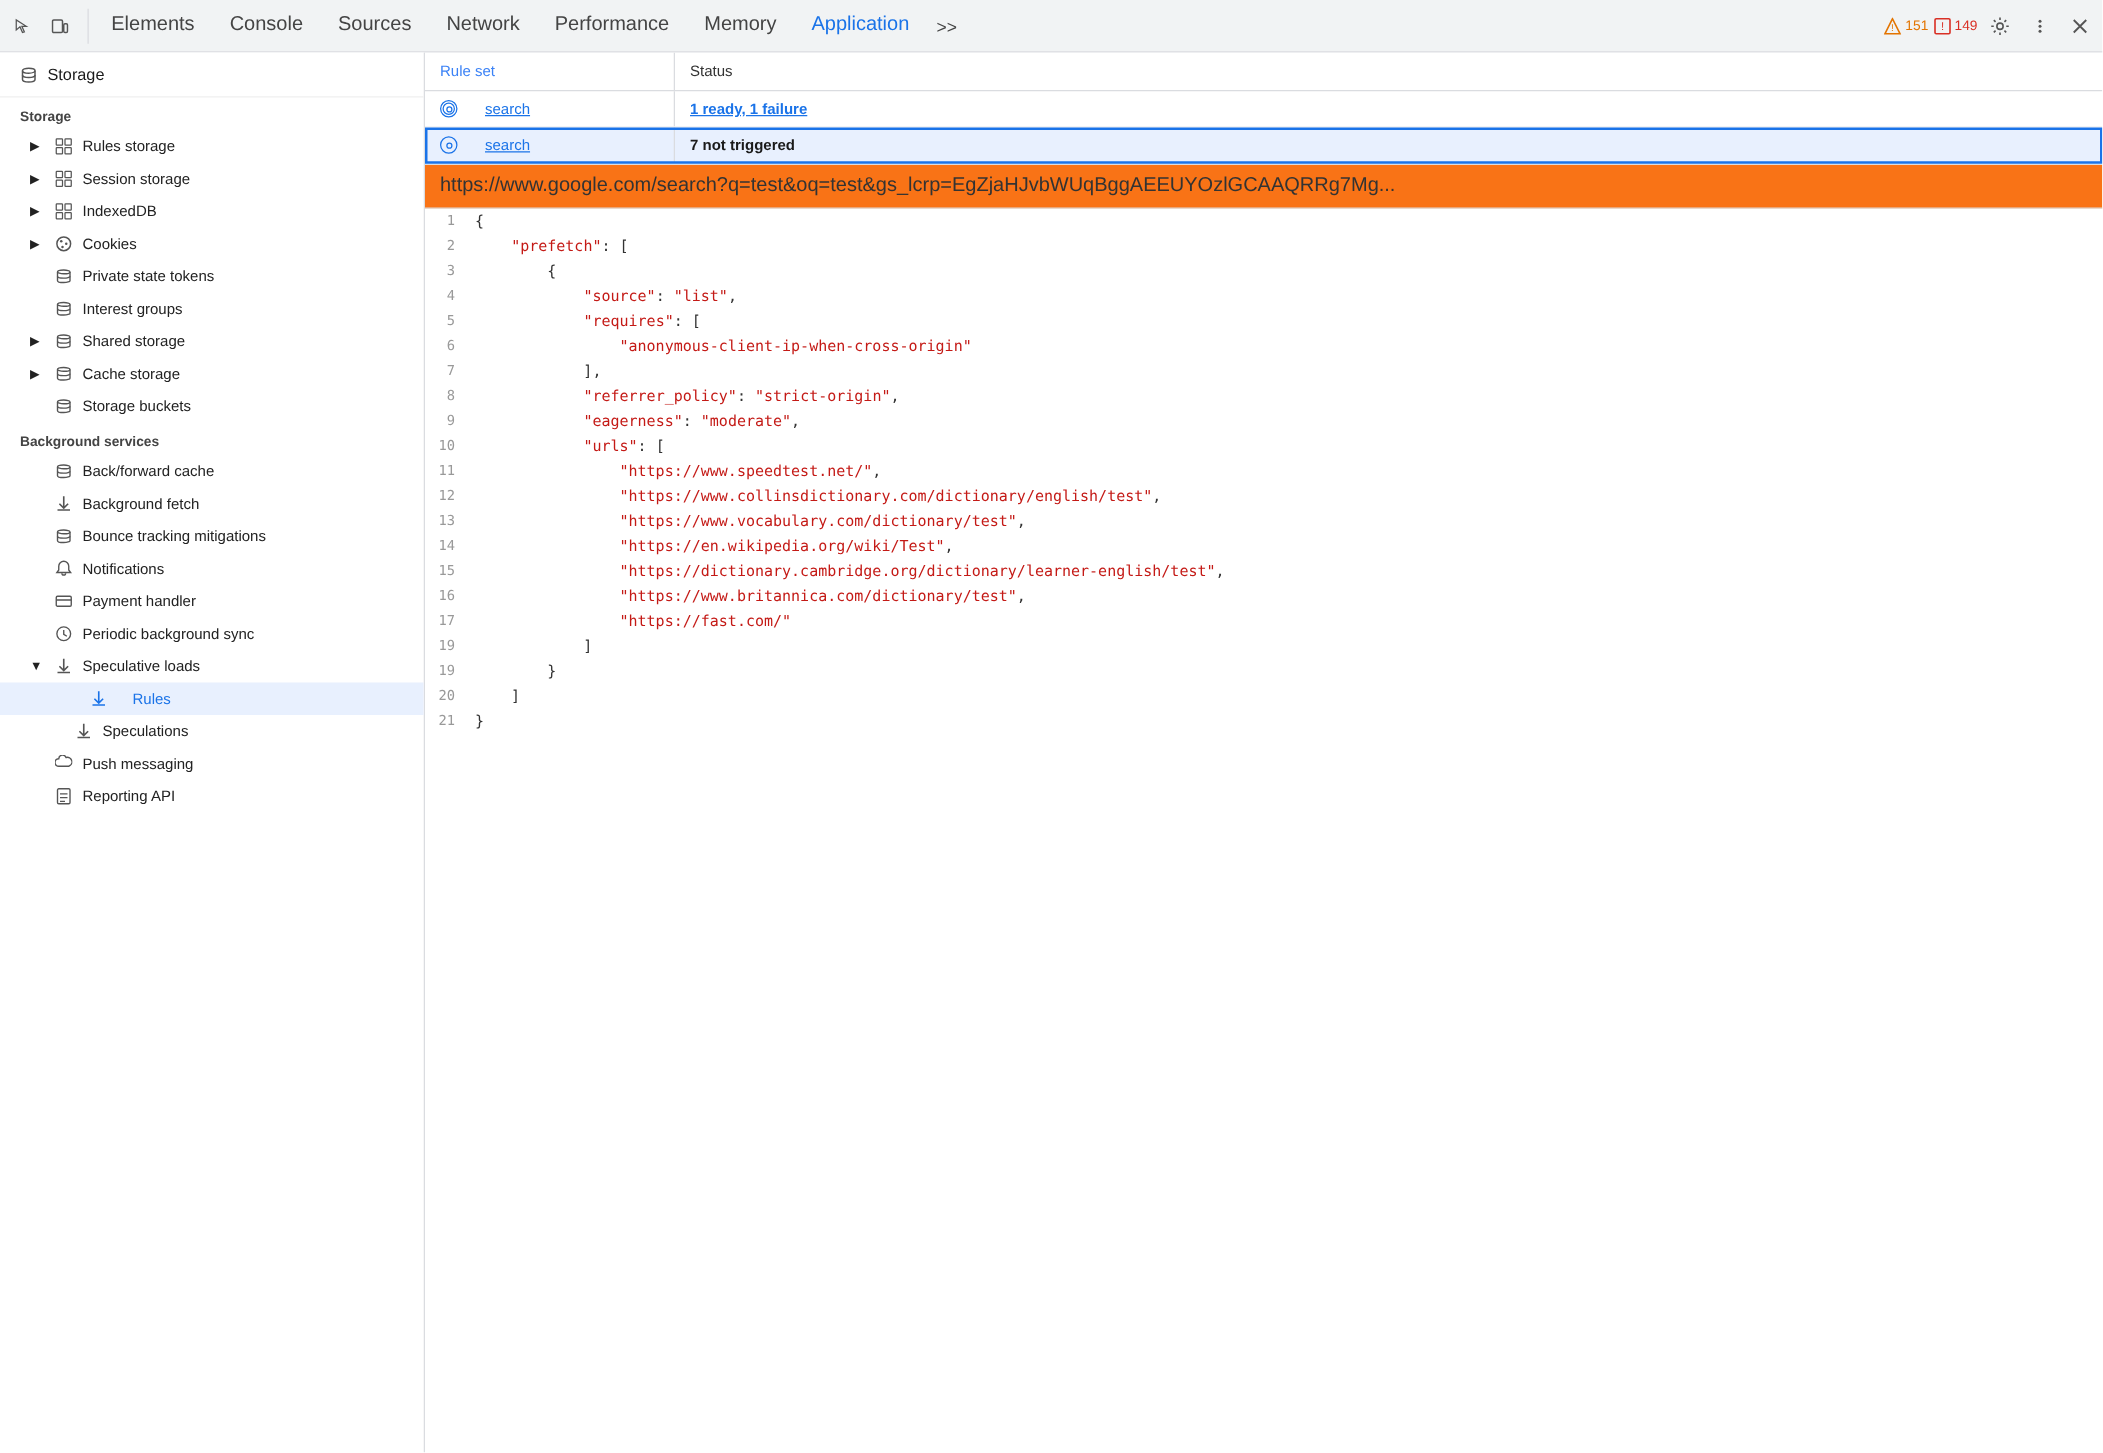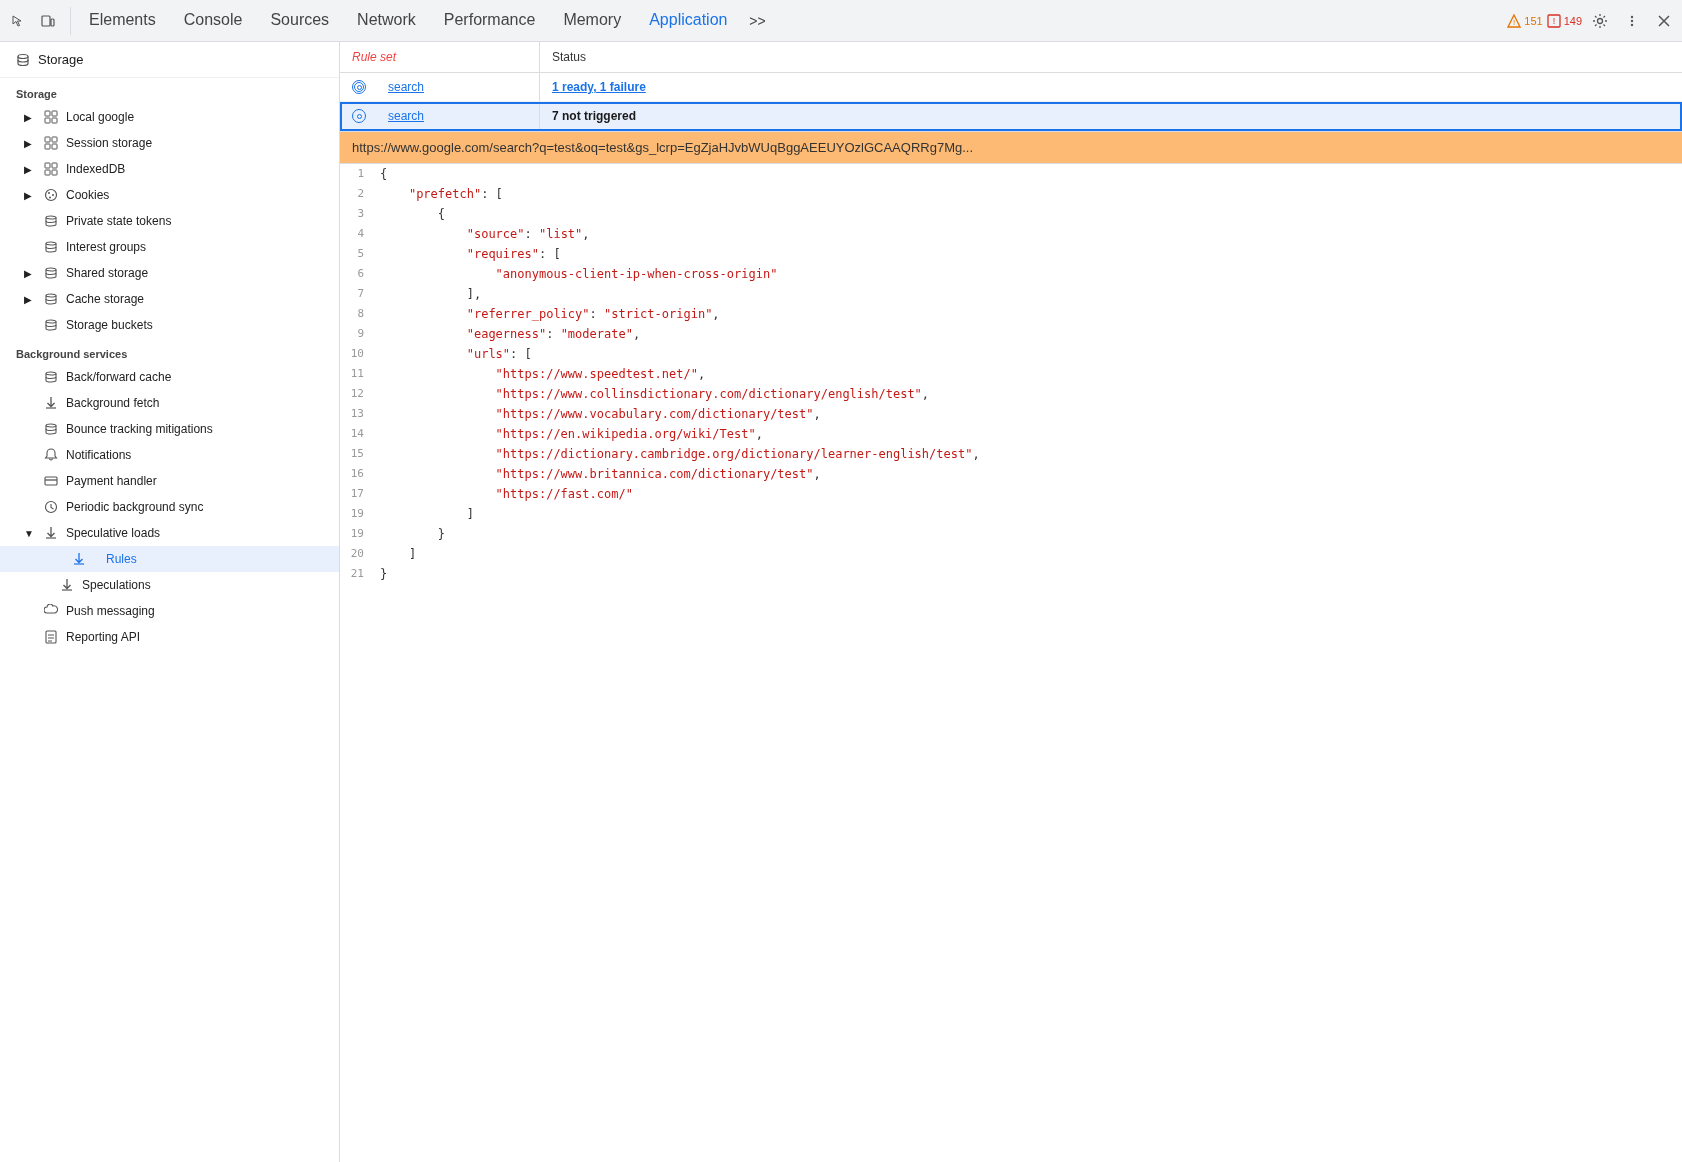--- a/index.html
+++ b/index.html
@@ -142,23 +142,22 @@
       display: flex;
       border-bottom: 1px solid #dadce0;
       background: #fff;
     }
     .col-ruleset {
       width: 200px;
       flex-shrink: 0;
       padding: 8px 12px;
       font-size: 12px;
       font-weight: 500;
-      color: #ef4444;
+      color: #3b82f6;
       border-right: 1px solid #dadce0;
-      font-style: italic;
     }
     .col-status {
       flex: 1;
       padding: 8px 12px;
       font-size: 12px;
       font-weight: 500;
       color: #333;
     }
     .table-row-item {
       display: flex;
@@ -207,23 +206,23 @@
       transform: translate(-50%, -50%);
       width: 8px;
       height: 8px;
       border: 1.5px solid #1a73e8;
       border-radius: 50%;
     }
 
     
     .url-bar {
       padding: 8px 12px;
-      font-size: 13px;
+      font-size: 16px;
       color: #333;
-      background: #fdba74;
+      background: #f97316;
       border-bottom: 1px solid #dadce0;
       white-space: nowrap;
       overflow: hidden;
       text-overflow: ellipsis;
     }
 
     
     .code-area {
       flex: 1;
       overflow-y: auto;
@@ -354,21 +353,21 @@
     <div class="sidebar-section-label">Storage</div>
 
     <div class="sidebar-item">
       <span class="chevron">▶</span>
       <svg class="svg-icon" viewBox="0 0 14 14">
           <rect x="1" y="1" width="5" height="5" rx="0.5" stroke="#555" stroke-width="1" fill="none"></rect>
           <rect x="8" y="1" width="5" height="5" rx="0.5" stroke="#555" stroke-width="1" fill="none"></rect>
           <rect x="1" y="8" width="5" height="5" rx="0.5" stroke="#555" stroke-width="1" fill="none"></rect>
           <rect x="8" y="8" width="5" height="5" rx="0.5" stroke="#555" stroke-width="1" fill="none"></rect>
         </svg>
-      <span>Local google</span>
+      <span>Rules storage</span>
     </div>
 
     <div class="sidebar-item">
       <span class="chevron">▶</span>
       <svg class="svg-icon" viewBox="0 0 14 14">
           <rect x="1" y="1" width="5" height="5" rx="0.5" stroke="#555" stroke-width="1" fill="none"></rect>
           <rect x="8" y="1" width="5" height="5" rx="0.5" stroke="#555" stroke-width="1" fill="none"></rect>
           <rect x="1" y="8" width="5" height="5" rx="0.5" stroke="#555" stroke-width="1" fill="none"></rect>
           <rect x="8" y="8" width="5" height="5" rx="0.5" stroke="#555" stroke-width="1" fill="none"></rect>
         </svg>

